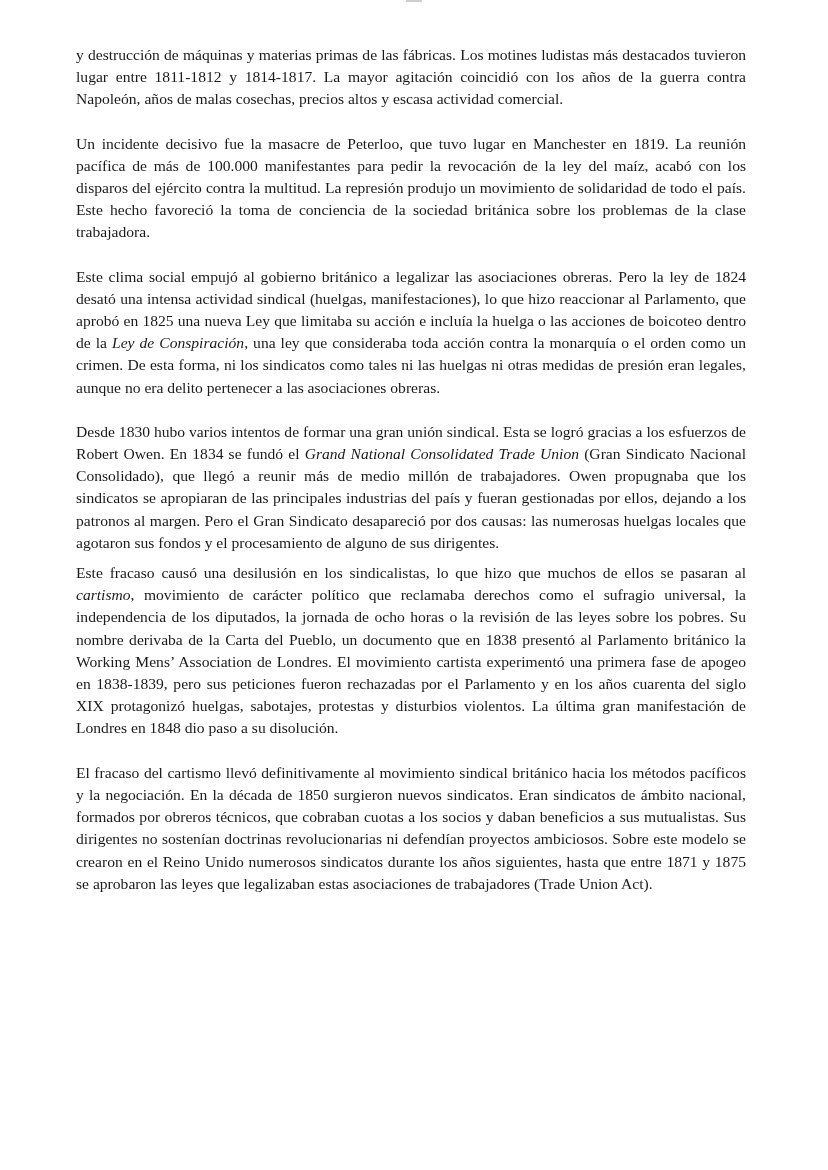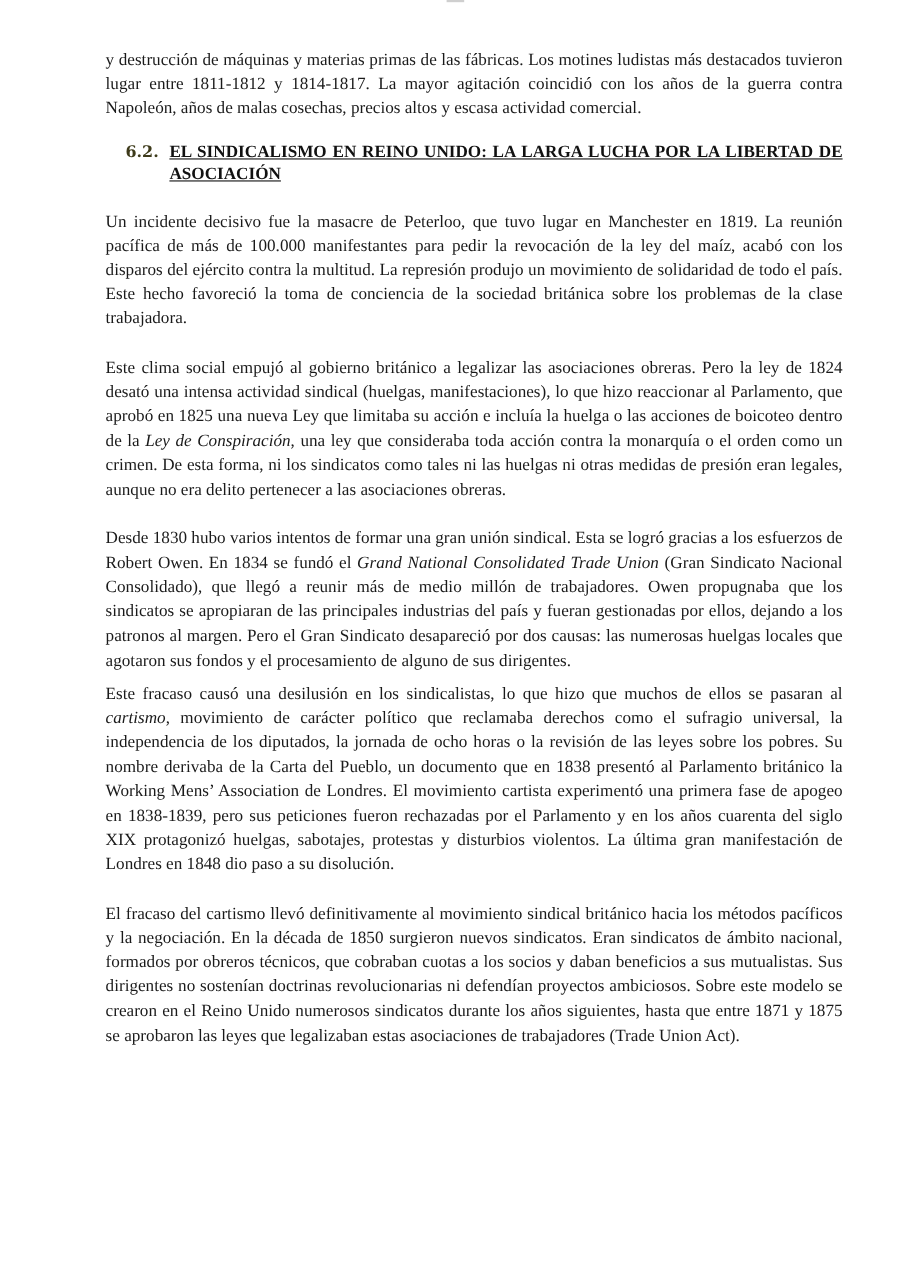--- a/index.html
+++ b/index.html
@@ -1,39 +1,35 @@
 <!DOCTYPE html>
 <html><head>
 <meta charset="utf-8">
 <style>
   html, body { margin: 0; padding: 0; background: #ffffff; }
   body { width: 828px; height: 1170px; position: relative; overflow: hidden;
          font-family: "Liberation Serif", serif; color: #1a1a1a; }
   .topmark { position: absolute; left: 406px; top: 0; width: 16px; height: 2px; background: #cfcfcf; }
-  .page { position: absolute; left: 76px; top: 44px; width: 670px; margin-left: 20px; }
+  .page { position: absolute; left: 76px; top: 44px; width: 670px; }
   p { margin: 0; font-size: 15.6px; line-height: 22.2px; text-align: justify; }
   .heading { display: flex; margin: 18px 0 0 0; font-family: "Liberation Serif", serif; font-weight: bold; font-size: 15.6px; line-height: 20px; }
   .h-num { color: #3d3a1a; width: 40px; flex: 0 0 40px; margin-left: 18px; font-family: "DejaVu Serif", serif; font-size: 14.5px; }
   .h-title { flex: 1; text-decoration: underline; text-align: justify; color: #111; }
   .gap { height: 22px; }
   .gap-sm { height: 8px; }
   em { }
 </style>
 </head>
 <body>
 
 <div class="topmark"></div>
 
 <div class="page">
   <p>y destrucción de máquinas y materias primas de las fábricas. Los motines ludistas más destacados tuvieron lugar entre 1811-1812 y 1814-1817. La mayor agitación coincidió con los años de la guerra contra Napoleón, años de malas cosechas, precios altos y escasa actividad comercial.</p>
 
-  <div class="heading">
-    <span class="h-num">6.2.</span>
-    <span class="h-title">EL SINDICALISMO EN REINO UNIDO: LA LARGA LUCHA POR LA LIBERTAD DE ASOCIACIÓN</span>
-  </div>
 
   <div class="gap"></div>
   <p>Un incidente decisivo fue la masacre de Peterloo, que tuvo lugar en Manchester en 1819. La reunión pacífica de más de 100.000 manifestantes para pedir la revocación de la ley del maíz, acabó con los disparos del ejército contra la multitud. La represión produjo un movimiento de solidaridad de todo el país. Este hecho favoreció la toma de conciencia de la sociedad británica sobre los problemas de la clase trabajadora.</p>
 
   <div class="gap"></div>
   <p><span>Este clima social empujó al gobierno británico a legalizar las asociaciones obreras. Pero la ley de 1824 desató una intensa actividad sindical (huelgas, manifestaciones), lo que hizo reaccionar al Parlamento, que aprobó en 1825 una nueva Ley que limitaba su acción e incluía la huelga o las acciones de boicoteo dentro de la </span><em>Ley de Conspiración</em><span>, una ley que consideraba toda acción contra la monarquía o el orden como un crimen. De esta forma, ni los sindicatos como tales ni las huelgas ni otras medidas de presión eran legales, aunque no era delito pertenecer a las asociaciones obreras.</span></p>
 
   <div class="gap"></div>
   <p><span>Desde 1830 hubo varios intentos de formar una gran unión sindical. Esta se logró gracias a los esfuerzos de Robert Owen. En 1834 se fundó el </span><em>Grand National Consolidated Trade Union</em><span> (Gran Sindicato Nacional Consolidado), que llegó a reunir más de medio millón de trabajadores. Owen propugnaba que los sindicatos se apropiaran de las principales industrias del país y fueran gestionadas por ellos, dejando a los patronos al margen. Pero el Gran Sindicato desapareció por dos causas: las numerosas huelgas locales que agotaron sus fondos y el procesamiento de alguno de sus dirigentes.</span></p>
 

